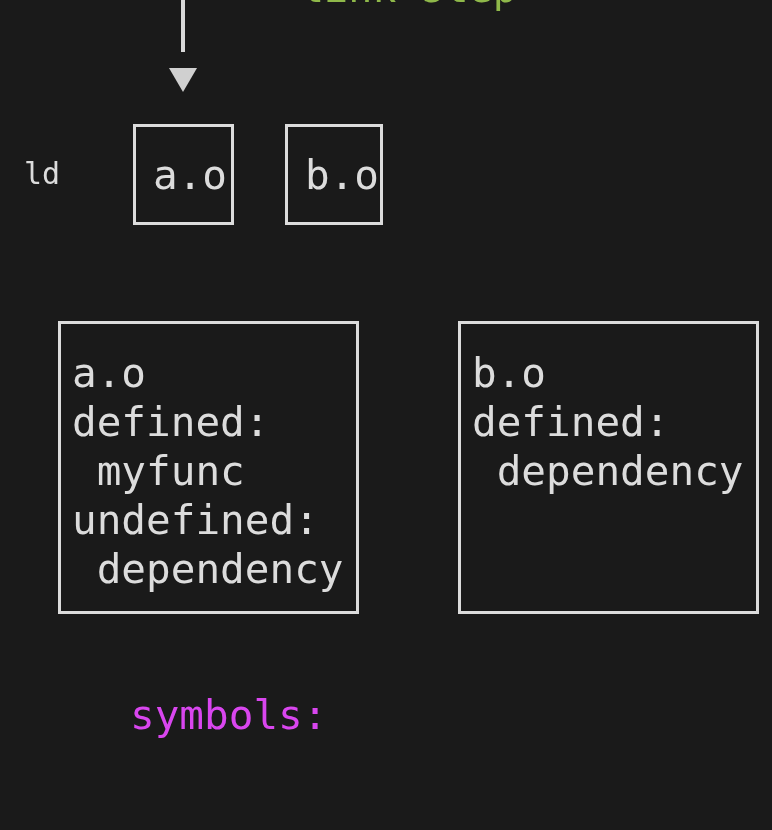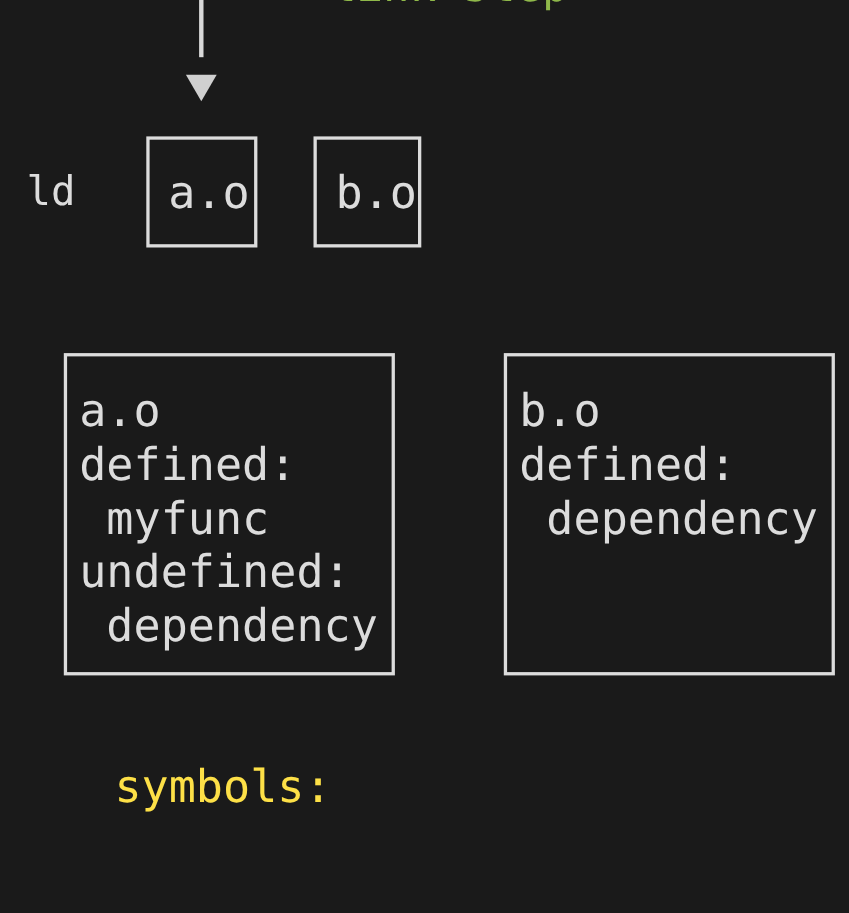--- a/index.html
+++ b/index.html
@@ -46,21 +46,21 @@
     border-left: 14px solid transparent;
     border-right: 14px solid transparent;
     border-top: 24px solid #d0d0d0;
   }
 
   
   .stage-label {
     position: absolute;
     left: 24px;
     top: 150px;
-    font-size: 37px;
+    font-size: 30px;
     line-height: 48px;
     color: #dcdcdc;
     white-space: pre;
   }
 
   
   .chip {
     position: absolute;
     box-sizing: border-box;
     border: 3px solid #dcdcdc;
@@ -94,25 +94,25 @@
     width: 320px;
     font-size: 41px;
     line-height: 49px;
     color: #dcdcdc;
     white-space: pre;
   }
 
   
   .bottom-caption {
     position: absolute;
-    left: 104px;
+    left: 130px;
     top: 691px;
     font-size: 41px;
     line-height: 48px;
-    color: #fde047;
+    color: #d946ef;
     white-space: pre;
   }
 </style>
 </head>
 <body>
 
 <div id="stage">
 
   <div class="top-caption">link step</div>
 

